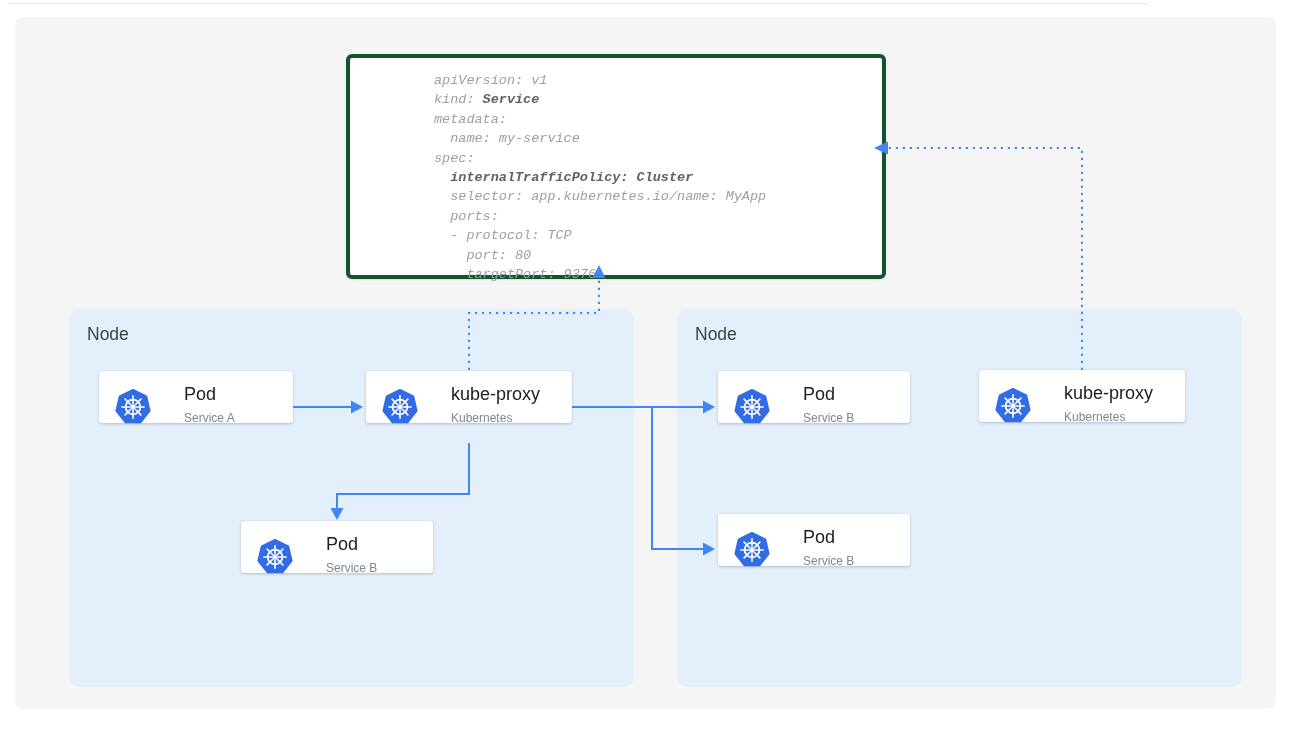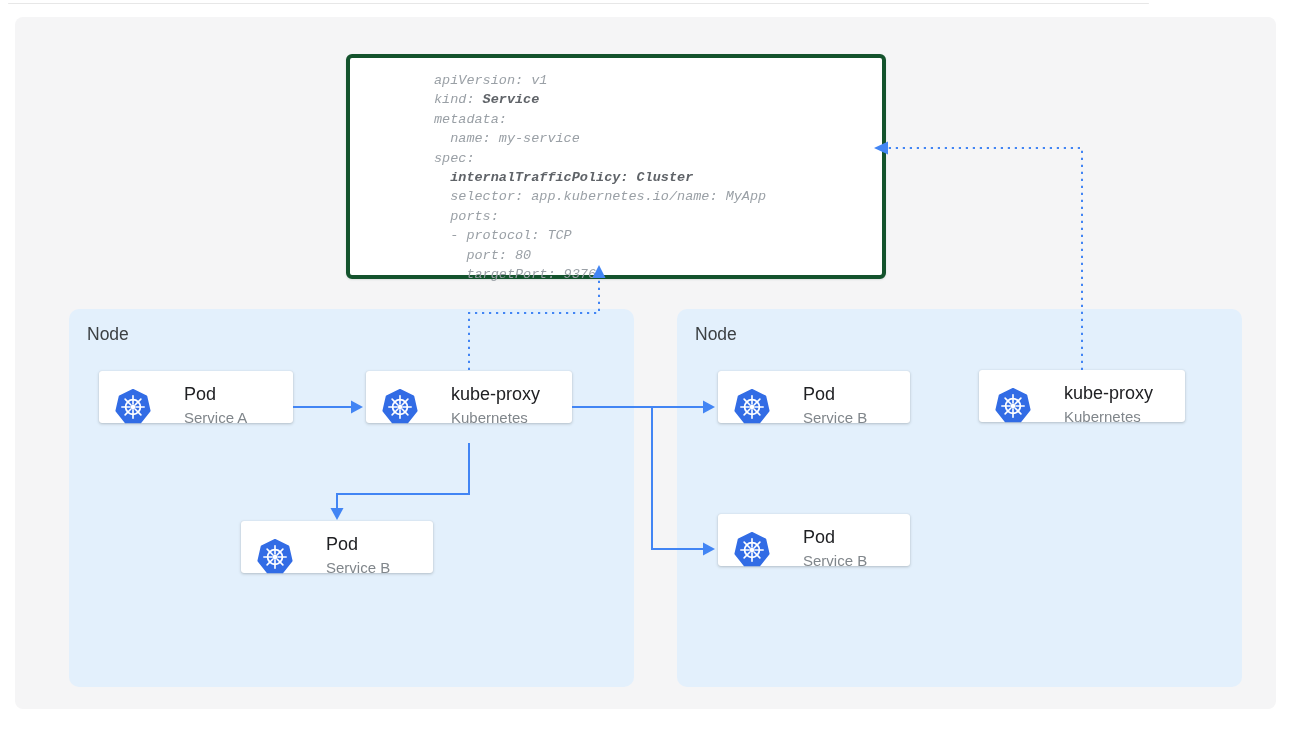--- a/index.html
+++ b/index.html
@@ -19,21 +19,21 @@
     background:var(--panel);border-radius:8px}
   .node{position:absolute;top:292px;width:565px;height:378px;
     background:var(--node-fill);border-radius:10px}
   .node-label{position:absolute;left:18px;top:15px;font-size:17.5px;color:#3c4043}
   .card{position:absolute;height:52px;background:#ffffff;border-radius:3px;
     box-shadow:0 1px 3px rgba(60,64,67,.28),0 0 1px rgba(60,64,67,.15);
     display:flex;align-items:center}
   .k8s-logo{position:absolute;left:16px;top:18px;width:36px;height:36px;display:block}
   .card-text{position:absolute;left:85px;top:11px}
   .card-title{font-size:18px;line-height:24px;color:#202124}
-  .card-subtitle{font-size:15px;line-height:24px;color:#80868b}
+  .card-subtitle{font-size:12px;line-height:24px;color:#80868b}
   .code-card{position:absolute;left:331px;top:37px;width:540px;height:225px;
     background:#ffffff;border:4px solid #14532d;border-radius:6px;
     box-shadow:0 1px 2px rgba(60,64,67,.12)}
   .code-lines{position:absolute;left:84px;top:13px;
     font-family:"Liberation Mono","DejaVu Sans Mono",monospace;
     font-style:italic;font-size:13.5px;line-height:19.4px;
     color:var(--code-gray);white-space:pre}
   .code-bold{font-weight:bold;color:var(--code-bold)}
   .overlay{position:absolute;left:0;top:0;width:1296px;height:729px;pointer-events:none}
   .overlay path{fill:none;stroke:var(--accent);stroke-width:2}

